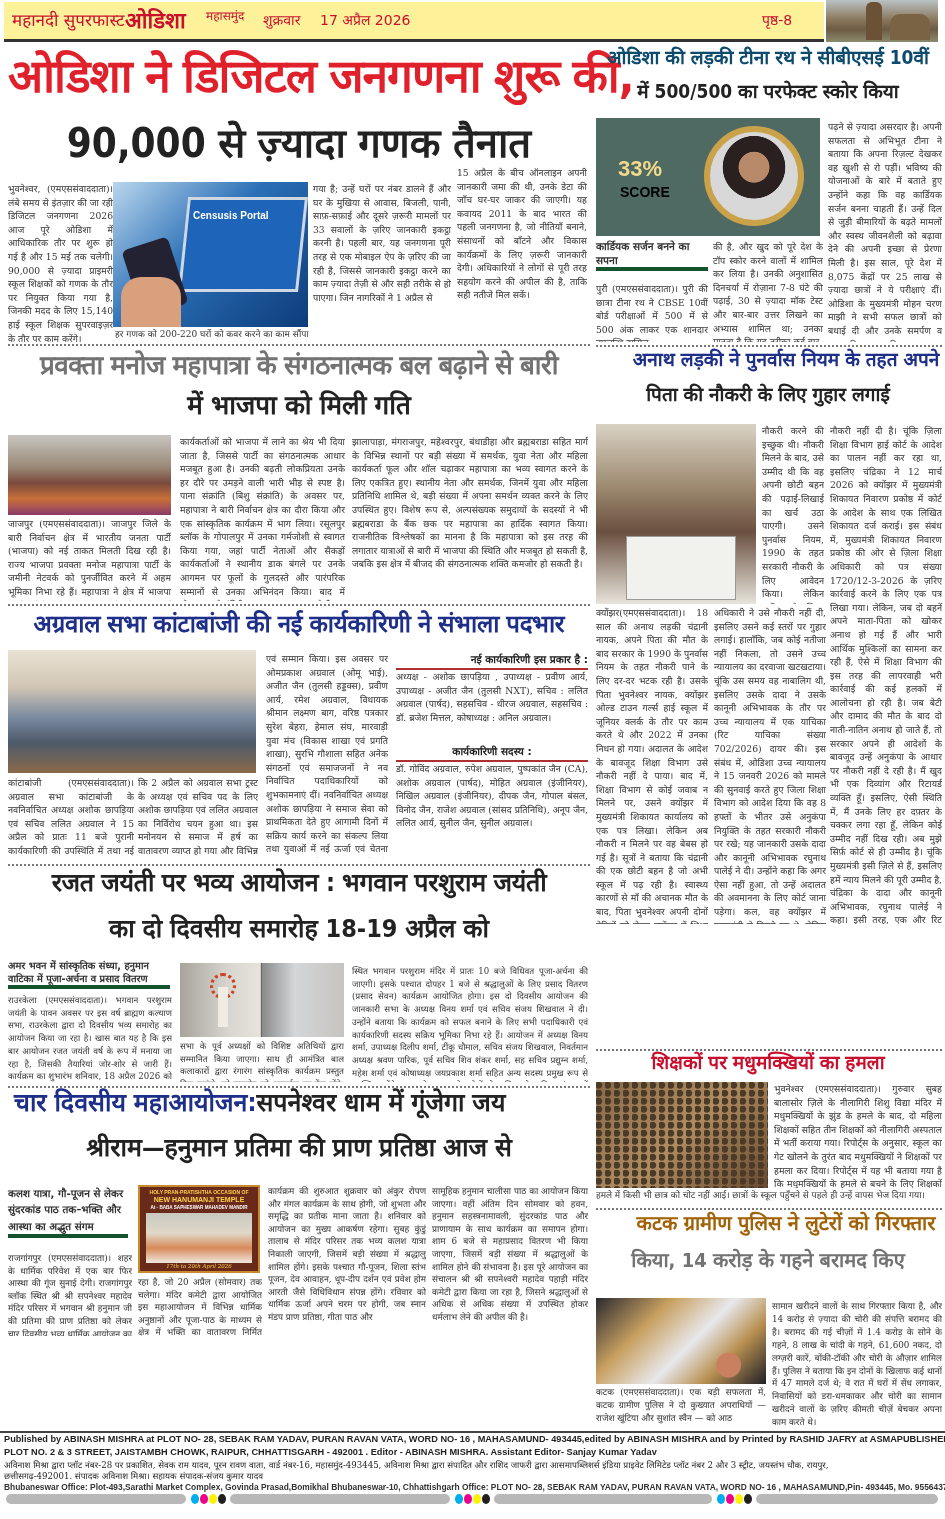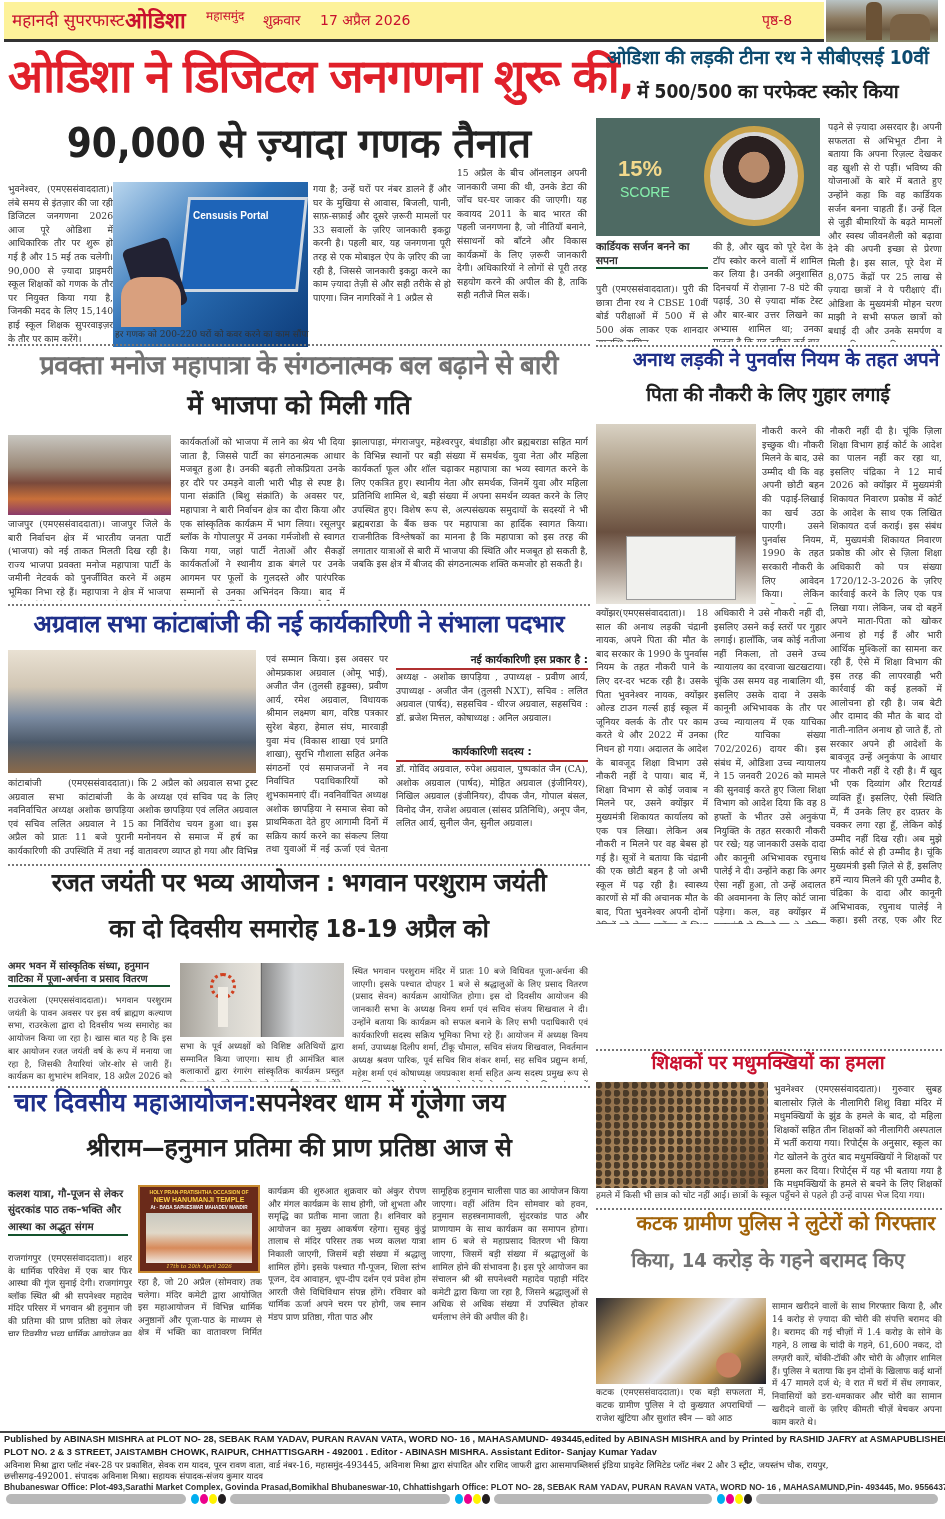--- a/index.html
+++ b/index.html
@@ -9,21 +9,21 @@
 .mast{left:0;top:0;width:945px;height:44px}
 .mast-band{position:absolute;left:4px;top:2px;width:820px;height:40px;background:#fdf29a;border-bottom:3px solid #333}
 .mast-item{position:absolute;top:8px;font-family:"DejaVu Sans",sans-serif;color:#c8102e;white-space:nowrap}
 .mast-img{position:absolute;left:826px;top:0;width:112px;height:42px;background:linear-gradient(180deg,#b9c3c4 0%,#8c7a60 45%,#6e5b43 70%,#8a8a6e 100%)}
 .mast-img:before{content:"";position:absolute;left:40px;top:2px;width:16px;height:38px;background:#6b5236;border-radius:6px 6px 0 0}
 .mast-img:after{content:"";position:absolute;left:64px;top:14px;width:40px;height:26px;background:#7a6245;border-radius:10px 10px 0 0}
 .hl{position:absolute;font-weight:bold;text-align:center;white-space:nowrap;line-height:1.05;font-family:"DejaVu Sans Condensed","DejaVu Sans",sans-serif}
 .col{position:absolute;font-family:"DejaVu Serif",serif;font-size:9.2px;line-height:13.6px;text-align:justify;color:#333;overflow:hidden}
 .dots{position:absolute;height:0;border-top:2px dotted #777}
 .pic{position:absolute;overflow:hidden}
-.sub{position:absolute;font-family:"DejaVu Sans",sans-serif;font-weight:bold;color:#333;border-bottom:2px solid #14532d;line-height:1.3}
+.sub{position:absolute;font-family:"DejaVu Sans",sans-serif;font-weight:bold;color:#333;border-bottom:4px solid #14532d;line-height:1.3}
 .foot{position:absolute;left:4px;font-family:"Liberation Sans",sans-serif;font-size:9.4px;white-space:nowrap;color:#222}
 .reg{position:absolute;top:1494px;height:10px;border-radius:5px;background:#b8b8b8}
 .dot{position:absolute;top:1494px;width:8px;height:10px;border-radius:50%}
 </style>
 </head>
 <body>
 
 <div class="abs mast">
   <div class="mast-band" style="background: rgb(253, 242, 154);"></div>
   <span class="mast-item" style="left: 12px; font-size: 17px; color: rgb(200, 16, 46);">महानदी सुपरफास्ट</span>
@@ -31,21 +31,21 @@
   <span class="mast-item" style="left: 206px; top: 7px; font-size: 12px; color: rgb(200, 16, 46);">महासमुंद</span>
   <span class="mast-item" style="left: 263px; top: 10px; font-size: 14px; color: rgb(200, 16, 46);">शुक्रवार</span>
   <span class="mast-item" style="left: 320px; top: 10px; font-size: 14px; color: rgb(200, 16, 46);">17 अप्रैल 2026</span>
   <span class="mast-item" style="left: 762px; top: 10px; font-size: 14px; color: rgb(200, 16, 46);">पृष्ठ-8</span>
   <div class="mast-img"></div>
 </div>
 
 <div class="hl" style="left:8px;top:52px;width:582px;font-size:46px;color:#e0202a;letter-spacing:-1px">ओडिशा ने डिजिटल जनगणना शुरू की,</div>
 <div class="hl" style="left:8px;top:122px;width:582px;font-size:40px;color:#222">90,000 से ज़्यादा गणक तैनात</div>
 <div class="col" style="left:8px;top:182px;width:105px;height:160px">भुवनेश्वर, (एमएससंवाददाता)। लंबे समय से इंतज़ार की जा रही डिजिटल जनगणना 2026 आज पूरे ओडिशा में आधिकारिक तौर पर शुरू हो गई है और 15 मई तक चलेगी। 90,000 से ज़्यादा प्राइमरी स्कूल शिक्षकों को गणक के तौर पर नियुक्त किया गया है, जिनकी मदद के लिए 15,140 हाई स्कूल शिक्षक सुपरवाइज़र के तौर पर काम करेंगे।</div>
-<div class="pic" style="left:113px;top:182px;width:195px;height:165px;background:linear-gradient(135deg,#b9d6ee 0%,#2a6fb6 45%,#0d3c7a 100%)">
+<div class="pic" style="left:113px;top:182px;width:195px;height:145px;background:linear-gradient(135deg,#b9d6ee 0%,#2a6fb6 45%,#0d3c7a 100%)">
   <div style="position:absolute;left:70px;top:15px;width:120px;height:95px;background:#1e64b8;border:3px solid #cfd8e2;transform:skewX(-6deg)"></div>
   <span style="position:absolute;left:80px;top:28px;font-size:10px;color:#fff;font-family:'Liberation Sans',sans-serif;font-weight:bold">Censusis Portal</span>
   <div style="position:absolute;left:18px;top:60px;width:48px;height:70px;background:#223;border-radius:6px;transform:rotate(-18deg)"></div>
   <div style="position:absolute;left:8px;top:95px;width:60px;height:50px;background:#d9a07e;border-radius:20px 20px 0 0"></div>
 </div>
 <div class="col" style="left:115px;top:328px;width:195px;height:16px;font-size:9px;white-space:nowrap">हर गणक को 200-220 घरों को कवर करने का काम सौंपा</div>
 <div class="col" style="left:313px;top:182px;width:138px;height:160px">गया है; उन्हें घरों पर नंबर डालने हैं और घर के मुखिया से आवास, बिजली, पानी, साफ़-सफ़ाई और दूसरे ज़रूरी मामलों पर 33 सवालों के ज़रिए जानकारी इकट्ठा करनी है। पहली बार, यह जनगणना पूरी तरह से एक मोबाइल ऐप के ज़रिए की जा रही है, जिससे जानकारी इकट्ठा करने का काम ज़्यादा तेज़ी से और सही तरीके से हो पाएगा। जिन नागरिकों ने 1 अप्रैल से</div>
 <div class="col" style="left:457px;top:166px;width:130px;height:160px">15 अप्रैल के बीच ऑनलाइन अपनी जानकारी जमा की थी, उनके डेटा की जाँच घर-घर जाकर की जाएगी। यह कवायद 2011 के बाद भारत की पहली जनगणना है, जो नीतियाँ बनाने, संसाधनों को बाँटने और विकास कार्यक्रमों के लिए ज़रूरी जानकारी देगी। अधिकारियों ने लोगों से पूरी तरह सहयोग करने की अपील की है, ताकि सही नतीजे मिल सकें।</div>
 <div class="dots" style="left:8px;top:344px;width:582px"></div>
 
@@ -53,22 +53,22 @@
 <div class="hl" style="left:8px;top:392px;width:582px;font-size:26px;color:#222">में भाजपा को मिली गति</div>
 <div class="pic" style="left:8px;top:435px;width:163px;height:80px;background:linear-gradient(180deg,#c8c6c0 0%,#9a8877 40%,#7a4a3c 60%,#c9703a 80%,#8a3a6a 100%)"></div>
 <div class="col" style="left:8px;top:517px;width:163px;height:84px">जाजपुर (एमएससंवाददाता)। जाजपुर जिले के बारी निर्वाचन क्षेत्र में भारतीय जनता पार्टी (भाजपा) को नई ताकत मिलती दिख रही है। राज्य भाजपा प्रवक्ता मनोज महापात्रा पार्टी के जमीनी नेटवर्क को पुनर्जीवित करने में अहम भूमिका निभा रहे हैं। महापात्रा ने क्षेत्र में भाजपा कार्यकर्ताओं को एकजुट करने में महत्वपूर्ण भूमिका निभाई है और उन्हें बीजू जनता दल (बीजेडी) से कई</div>
 <div class="col" style="left:180px;top:435px;width:165px;height:166px">कार्यकर्ताओं को भाजपा में लाने का श्रेय भी दिया जाता है, जिससे पार्टी का संगठनात्मक आधार मजबूत हुआ है। उनकी बढ़ती लोकप्रियता उनके हर दौरे पर उमड़ने वाली भारी भीड़ से स्पष्ट है। पाना संक्रांति (बिशु संक्रांति) के अवसर पर, महापात्रा ने बारी निर्वाचन क्षेत्र का दौरा किया और एक सांस्कृतिक कार्यक्रम में भाग लिया। रसूलपुर ब्लॉक के गोपालपुर में उनका गर्मजोशी से स्वागत किया गया, जहां पार्टी नेताओं और सैकड़ों कार्यकर्ताओं ने स्थानीय डाक बंगले पर उनके आगमन पर फूलों के गुलदस्ते और पारंपरिक सम्मानों से उनका अभिनंदन किया। बाद में गोपालपुर से रंगिरी तक एक भव्य कार रैली का आयोजन किया गया, जिसमें बड़ी संख्या में लोगों ने उत्साहपूर्वक भाग लिया। राजेंद्रपुर, अतालापुर, समंतरापुर,</div>
 <div class="col" style="left:352px;top:435px;width:165px;height:166px;width:236px">झालापाड़ा, मंगराजपुर, महेश्वरपुर, बंधाडीहा और ब्रह्मबराडा सहित मार्ग के विभिन्न स्थानों पर बड़ी संख्या में समर्थक, युवा नेता और महिला कार्यकर्ता फूल और शॉल चढ़ाकर महापात्रा का भव्य स्वागत करने के लिए एकत्रित हुए। स्थानीय नेता और समर्थक, जिनमें युवा और महिला प्रतिनिधि शामिल थे, बड़ी संख्या में अपना समर्थन व्यक्त करने के लिए उपस्थित हुए। विशेष रूप से, अल्पसंख्यक समुदायों के सदस्यों ने भी ब्रह्मबराडा के बैंक छक पर महापात्रा का हार्दिक स्वागत किया। राजनीतिक विश्लेषकों का मानना है कि महापात्रा को इस तरह की लगातार यात्राओं से बारी में भाजपा की स्थिति और मजबूत हो सकती है, जबकि इस क्षेत्र में बीजद की संगठनात्मक शक्ति कमजोर हो सकती है।</div>
 <div class="dots" style="left:8px;top:604px;width:582px"></div>
 
 <div class="hl" style="left:594px;top:48px;width:348px;font-size:19px;color:#0c4a6e">ओडिशा की लड़की टीना रथ ने सीबीएसई 10वीं</div>
 <div class="hl" style="left:594px;top:82px;width:348px;font-size:19px;color:#222">में 500/500 का परफेक्ट स्कोर किया</div>
 <div class="pic" style="left:596px;top:118px;width:224px;height:118px;background:#4e6a63">
-  <span style="position:absolute;left:22px;top:38px;font-size:22px;font-weight:bold;color:#f3d98c;font-family:'Liberation Sans',sans-serif">15%</span>
-  <span style="position:absolute;left:24px;top:66px;font-size:14px;font-weight:normal;color:#86efac;font-family:'Liberation Sans',sans-serif">SCORE</span>
+  <span style="position:absolute;left:22px;top:38px;font-size:22px;font-weight:bold;color:#f3d98c;font-family:'Liberation Sans',sans-serif">33%</span>
+  <span style="position:absolute;left:24px;top:66px;font-size:14px;font-weight:bold;color:#000000;font-family:'Liberation Sans',sans-serif">SCORE</span>
   <div style="position:absolute;left:108px;top:8px;width:100px;height:100px;border-radius:50%;border:6px solid #c9a24a;background:radial-gradient(circle at 50% 40%,#b88a6a 0 22%,#2a2020 23% 45%,#d8d8d8 46%)"></div>
 </div>
 <div class="sub" style="left:596px;top:240px;width:112px;font-size:10.5px">कार्डियक सर्जन बनने का सपना</div>
 <div class="col" style="left:596px;top:282px;width:112px;height:60px">पुरी (एमएससंवाददाता)। पुरी की छात्रा टीना रथ ने CBSE 10वीं बोर्ड परीक्षाओं में 500 में से 500 अंक लाकर एक शानदार उपलब्धि हासिल</div>
 <div class="col" style="left:713px;top:240px;width:110px;height:102px">की है, और खुद को पूरे देश के टॉप स्कोर करने वालों में शामिल कर लिया है। उनकी अनुशासित दिनचर्या में रोज़ाना 7-8 घंटे की पढ़ाई, 30 से ज़्यादा मॉक टेस्ट और बार-बार उत्तर लिखने का अभ्यास शामिल था; उनका मानना है कि यह तरीका कई बार</div>
 <div class="col" style="left:828px;top:120px;width:114px;height:222px">पढ़ने से ज़्यादा असरदार है। अपनी सफलता से अभिभूत टीना ने बताया कि अपना रिज़ल्ट देखकर वह खुशी से रो पड़ीं। भविष्य की योजनाओं के बारे में बताते हुए उन्होंने कहा कि वह कार्डियक सर्जन बनना चाहती हैं। उन्हें दिल से जुड़ी बीमारियों के बढ़ते मामलों और स्वस्थ जीवनशैली को बढ़ावा देने की अपनी इच्छा से प्रेरणा मिली है। इस साल, पूरे देश में 8,075 केंद्रों पर 25 लाख से ज़्यादा छात्रों ने ये परीक्षाएं दीं। ओडिशा के मुख्यमंत्री मोहन चरण माझी ने सभी सफल छात्रों को बधाई दी और उनके समर्पण व लगन की सराहना की।</div>
 <div class="dots" style="left:596px;top:345px;width:346px"></div>
 
 <div class="hl" style="left:612px;top:350px;width:348px;font-size:19px;color:#1e2f8a">अनाथ लड़की ने पुनर्वास नियम के तहत अपने</div>
 <div class="hl" style="left:594px;top:385px;width:348px;font-size:19px;color:#222">पिता की नौकरी के लिए गुहार लगाई</div>

